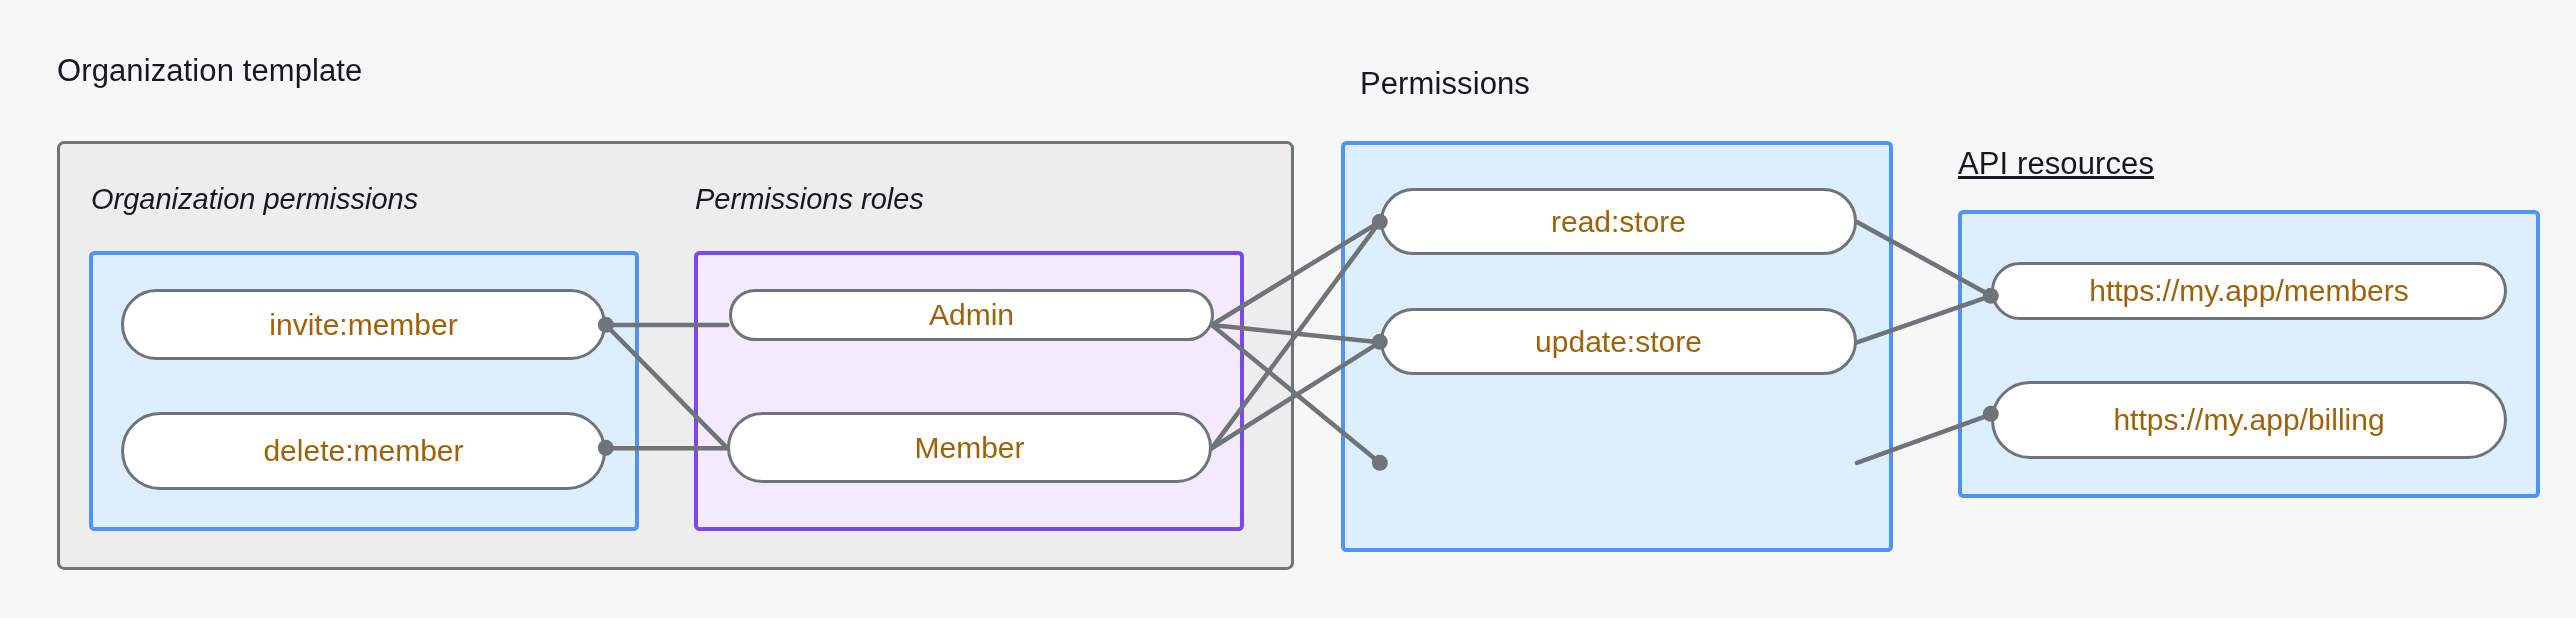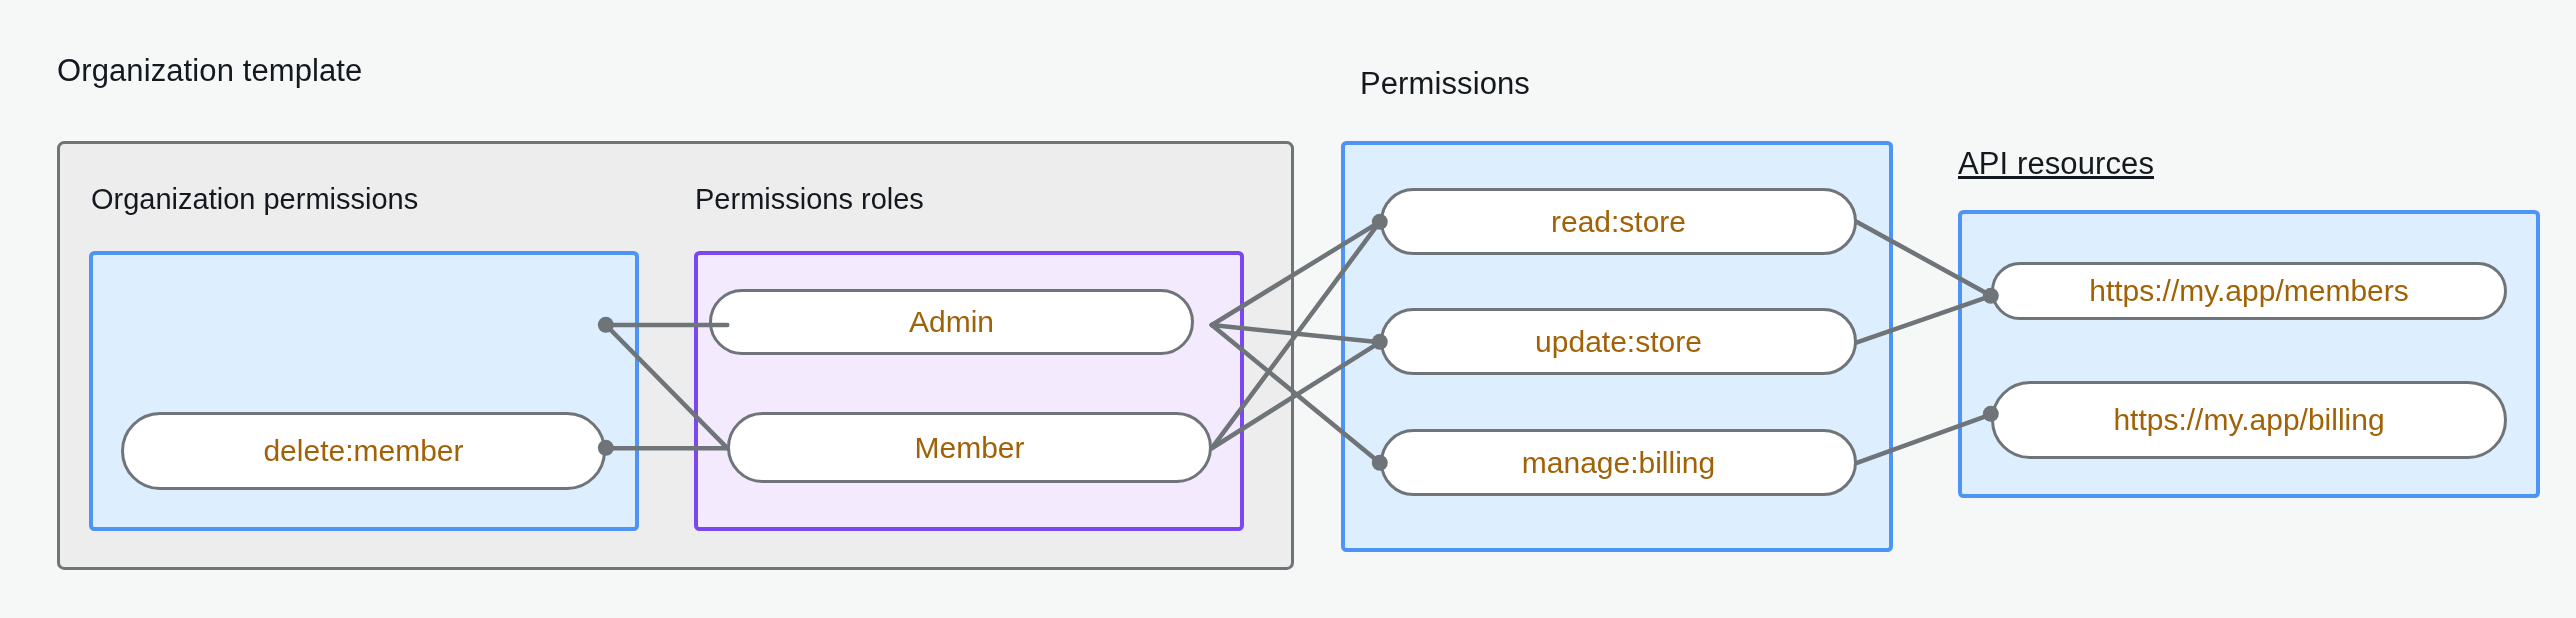--- a/index.html
+++ b/index.html
@@ -44,20 +44,21 @@
     border-radius: 7.3px;
     box-sizing: border-box;
     z-index: 1;
   }
   .sub-title {
     position: absolute;
     font-size: 29px;
     color: #14181f;
     white-space: nowrap;
     z-index: 3;
+    font-style: italic;
   }
   .panel {
     position: absolute;
     box-sizing: border-box;
     border-radius: 5.5px;
     z-index: 2;
   }
   .panel.blue {
     background: #ddeeff;
     border: 4.6px solid #4d94f5;
@@ -98,38 +99,38 @@
   <div class="group-title" style="left:57px; top:53px;">Organization template</div>
 
   <div class="outer-box" style="left:57px; top:141px; width:1237px; height:429px;"></div>
 
   <div class="sub-title" style="left:91px; top:183px;">Organization permissions</div>
 
   <div class="sub-title" style="left:695px; top:183px;">Permissions roles</div>
 
   <div class="panel blue" style="left:89px; top:251px; width:550px; height:280px;"></div>
 
+  <div class="node" style="left:121px; top:289px; width:485px; height:71px;">invite:member</div>
 
   <div class="node" style="left:121px; top:412px; width:485px; height:78px;">delete:member</div>
 
   <div class="panel purple" style="left:694px; top:251px; width:550px; height:280px;"></div>
 
-  <div class="node" style="left:709px; top:289px; width:485px; height:66px;">Admin</div>
+  <div class="node" style="left:729px; top:289px; width:485px; height:52px;">Admin</div>
 
   <div class="node" style="left:727px; top:412px; width:485px; height:71px;">Member</div>
 
   <div class="group-title" style="left:1360px; top:66px;">Permissions</div>
 
   <div class="panel blue" style="left:1341px; top:141px; width:552px; height:411px;"></div>
 
   <div class="node" style="left:1380px; top:188px; width:477px; height:67px;">read:store</div>
 
   <div class="node" style="left:1380px; top:308px; width:477px; height:67px;">update:store</div>
 
-  <div class="node" style="left:1380px; top:429px; width:477px; height:67px;">manage:billing</div>
 
   <div class="group-title" style="left:1958px; top:146px;text-decoration:underline;">API resources</div>
 
   <div class="panel blue" style="left:1958px; top:210px; width:582px; height:288px;"></div>
 
   <div class="node" style="left:1991px; top:262px; width:516px; height:58px;">https://my.app/members</div>
 
   <div class="node" style="left:1991px; top:381px; width:516px; height:78px;">https://my.app/billing</div>
 
   <svg id="edges" viewBox="0 0 2823 678">

